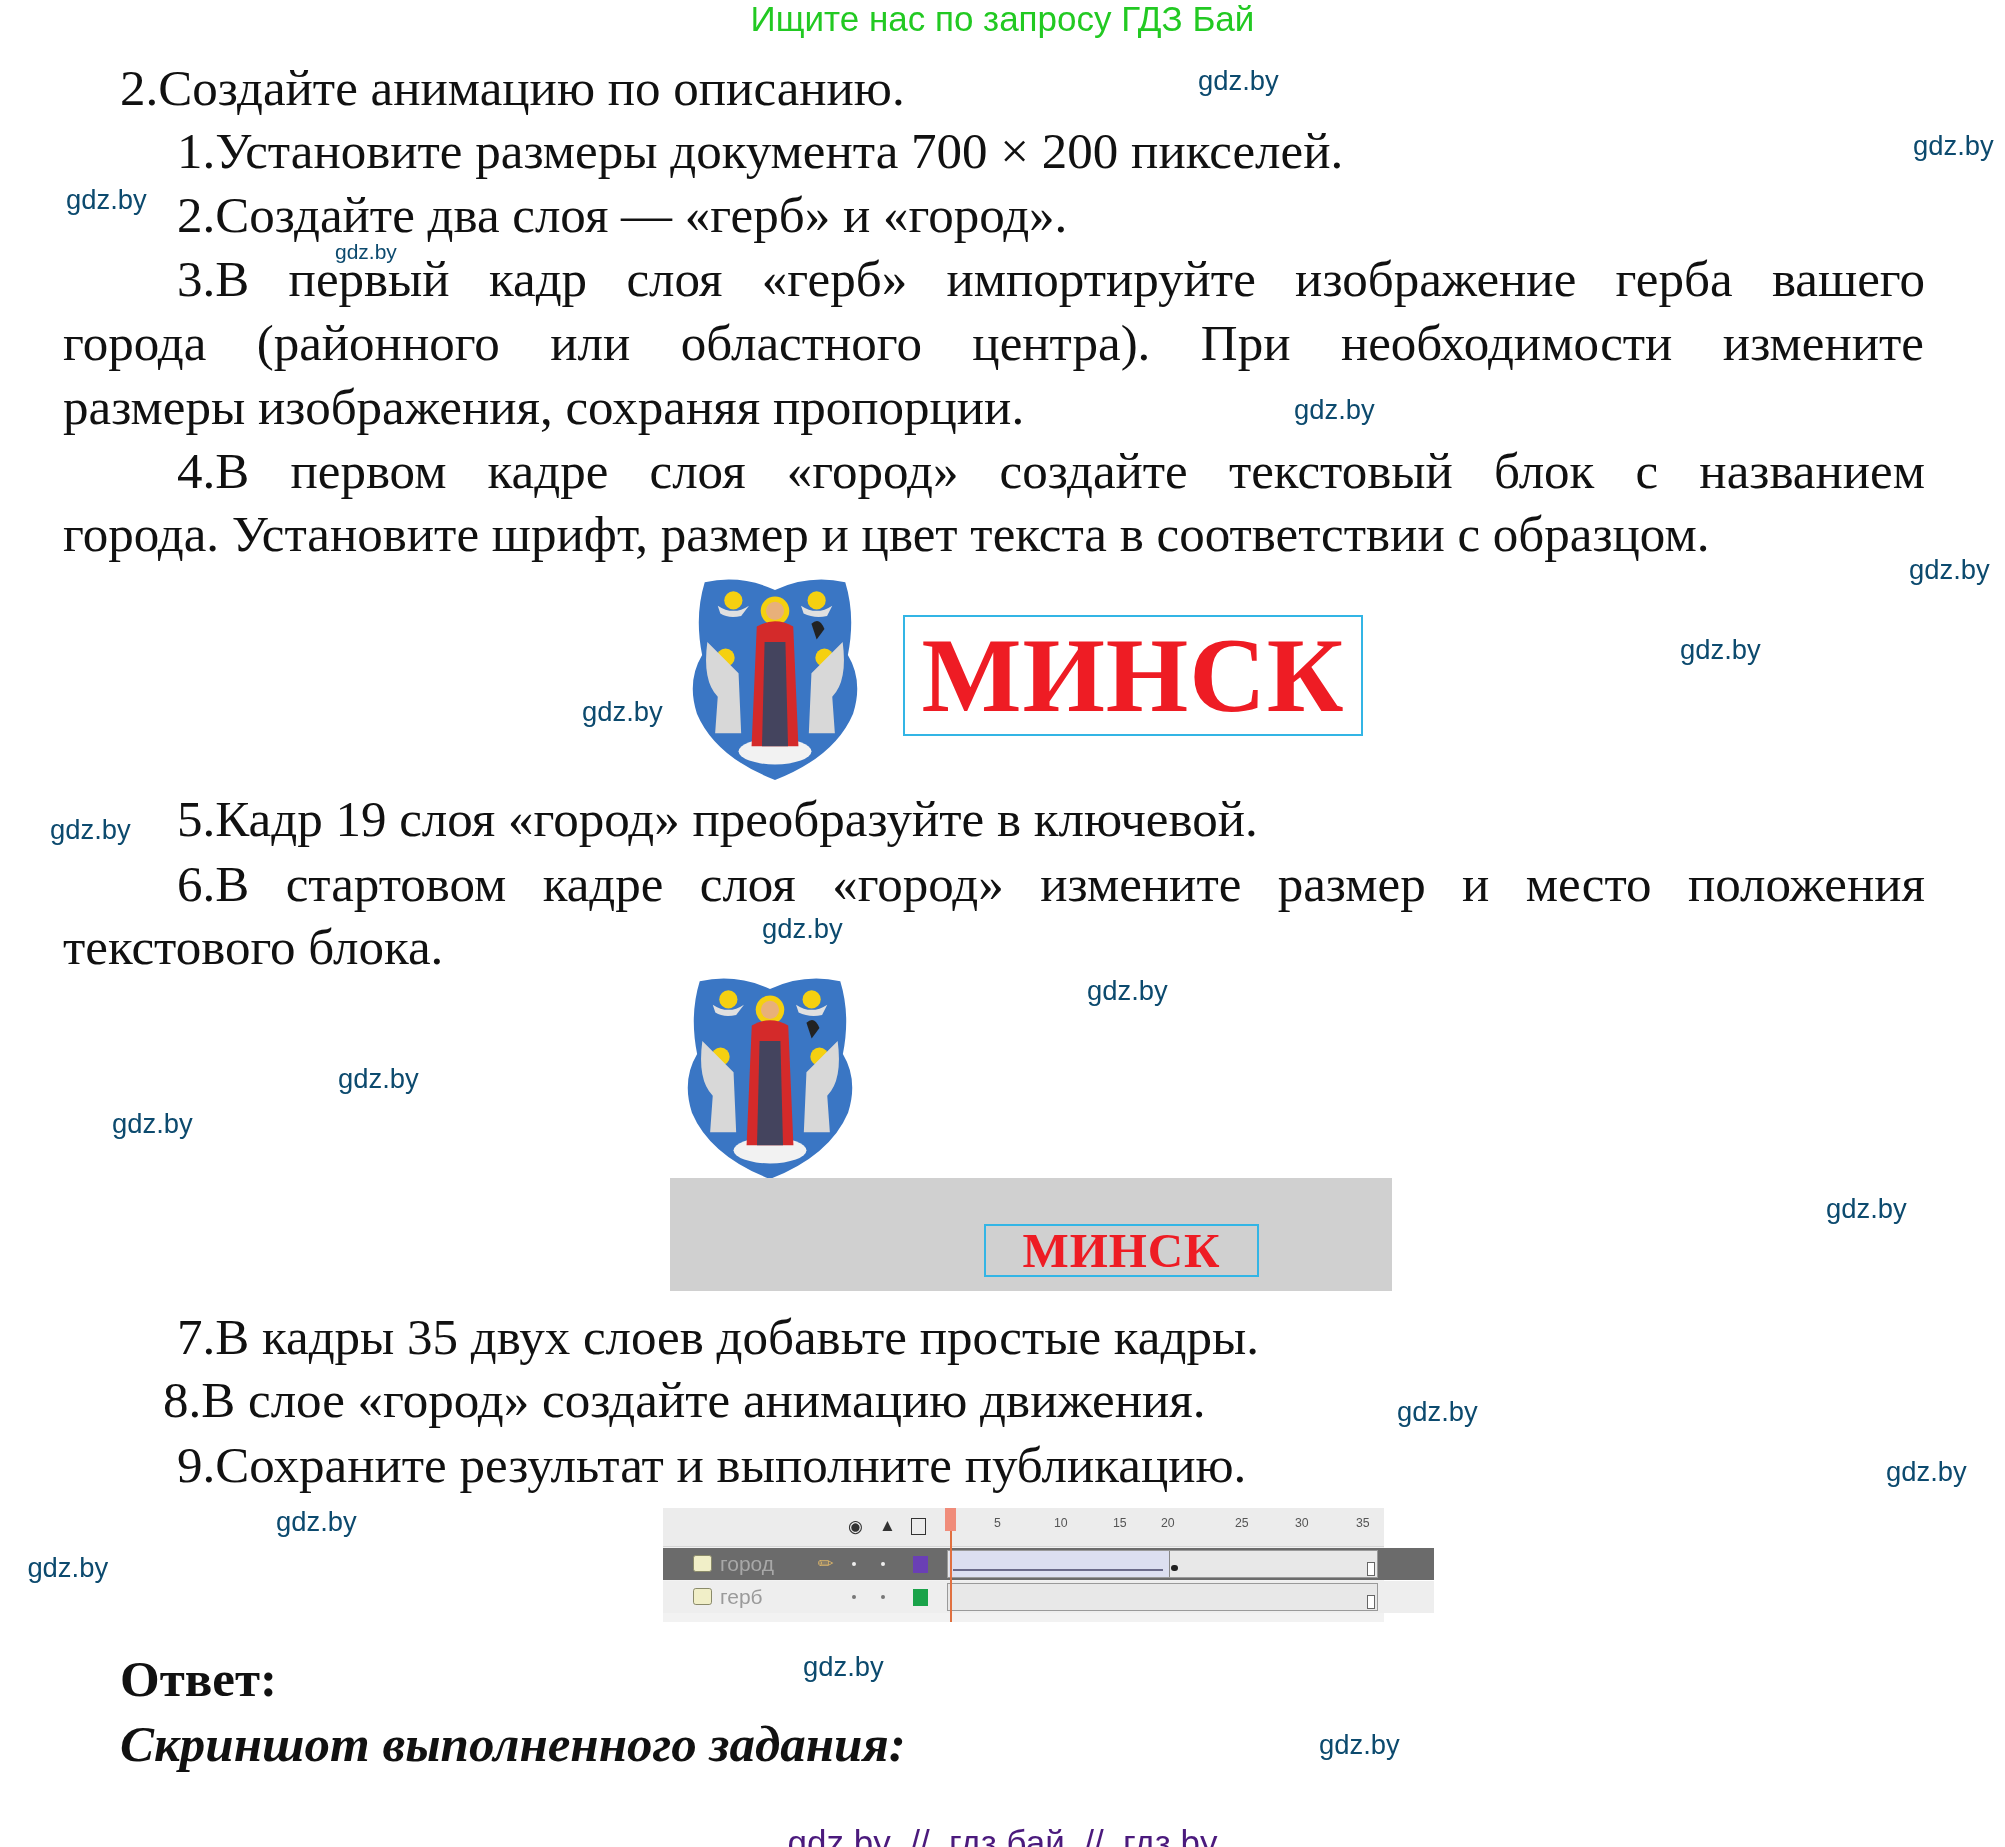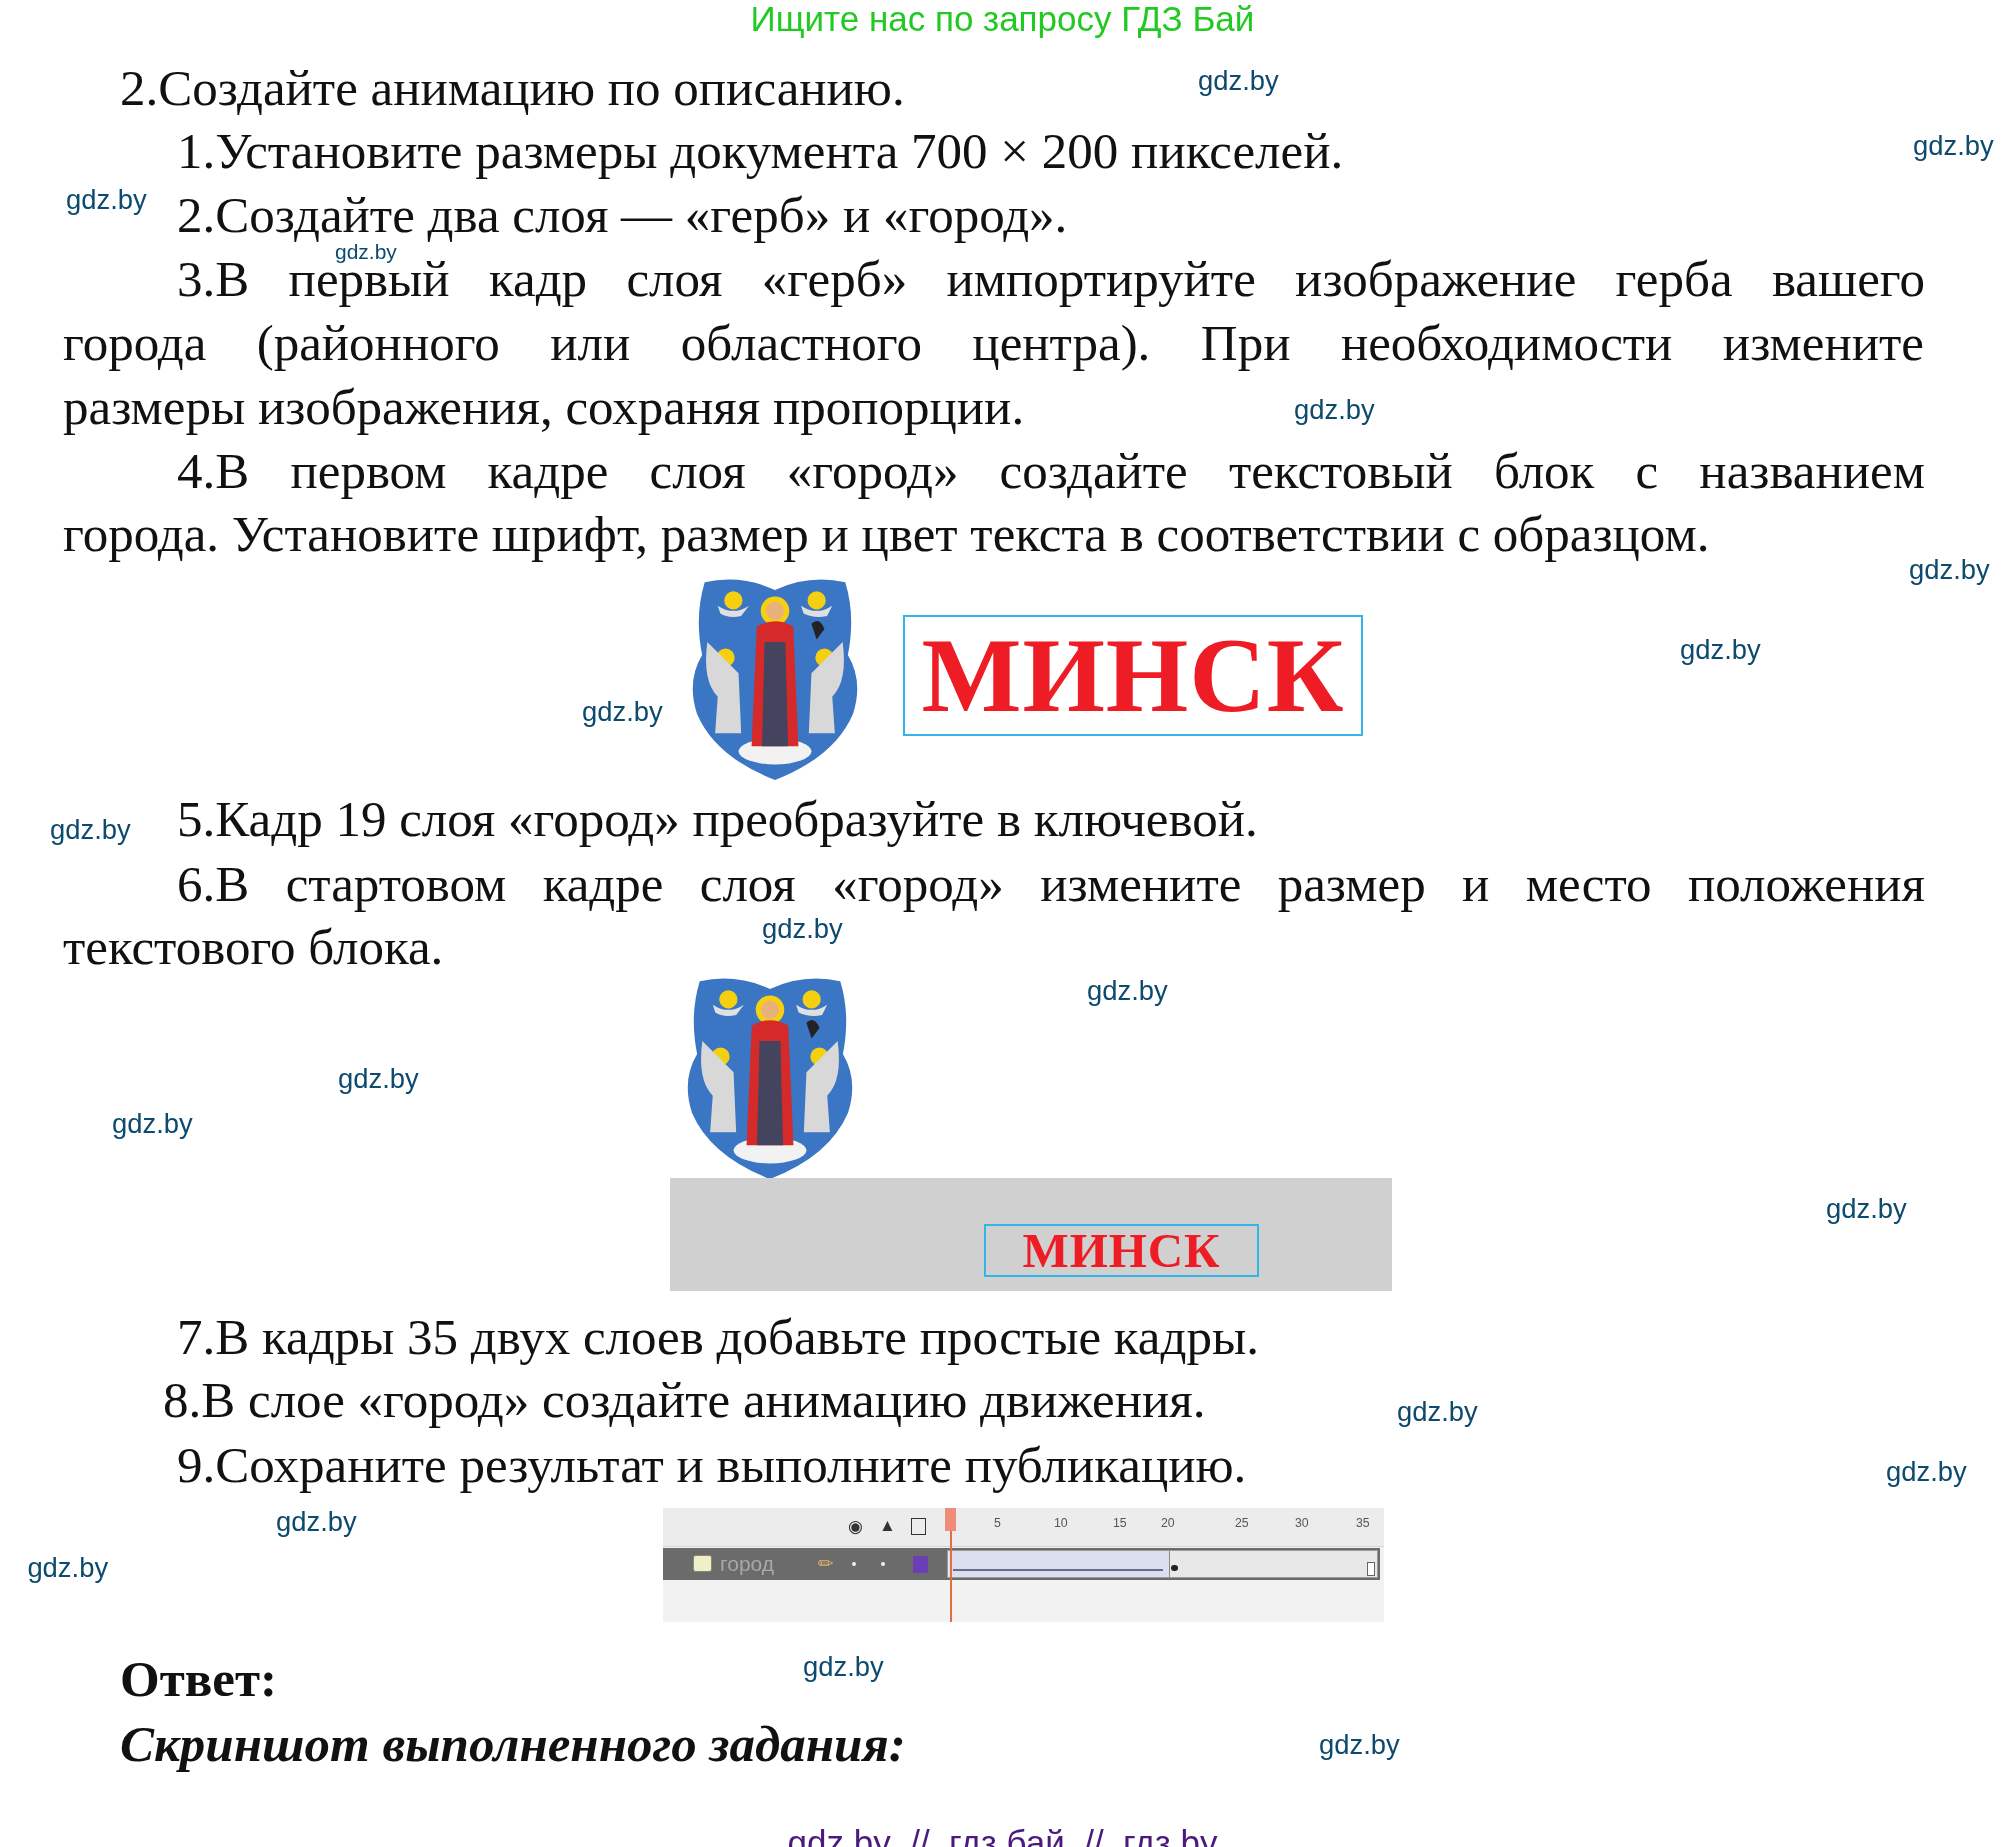--- a/index.html
+++ b/index.html
@@ -23,21 +23,21 @@
   
   .minsk-box { position:absolute; border:2.8px solid #33b5e5; box-sizing:border-box;
                display:flex; align-items:center; justify-content:center; background:transparent; }
   .minsk-text { font-family:Liberation Serif, serif; font-weight:bold; line-height:1; letter-spacing:0.9px; }
   .stage { position:absolute; background:#d0d0d0; }
 
   
   .tl { position:absolute; left:663px; top:1508px; width:721px; height:114px; background:#f2f2f2;
         font-family:"Liberation Sans","DejaVu Sans",sans-serif; }
   .tl-head { position:absolute; left:0; top:0; width:721px; height:38px; background:#ececec; border-bottom:0.9px solid #d6d6d6; }
-  .tl-row { position:absolute; left:0; width:717px; height:32px; }
+  .tl-row { position:absolute; left:0; width:771px; height:32px; }
   .tl-row.sel { background:#6b6b6b; }
   .tl-row.norm { background:#eeeeee; }
   .tl-name { position:absolute; left:57px; top:3.8px; font-size:21px; color:#9a9a9a; }
   .tl-row.sel .tl-name { color:#a8a8a8; }
   .layer-ico { position:absolute; left:30px; top:6.6px; width:17px; height:15px; background:#f1efc8; border:1.9px solid #8a8a6a; border-radius:2.8px; }
   .dot { position:absolute; width:3.8px; height:3.8px; border-radius:50%; background:#777; }
   .tl-row.sel .dot { background:#eee; }
   .color-sq { position:absolute; width:15px; height:17px; top:7.6px; left:250px; }
   .frames { position:absolute; left:284px; width:431px; height:28px; top:1.9px; border:0.9px solid #9a9a9a; background:#e8e8e8; box-sizing:border-box; }
   .tween { position:absolute; left:0.9px; top:0; width:220px; height:100%; background:#dcdff0; border-right:0.9px solid #888; }
@@ -138,20 +138,30 @@
     <span class="color-sq" style="background:#6a3fb5;"></span>
     <div class="frames">
       <div class="tween">
           <div class="tween-line"></div>
         </div>
       <span class="key" style="left:223px; top:14px;"></span>
       <span class="endframe"></span>
     </div>
   </div>
 
+  <div class="tl-row norm" style="top:73px;">
+    <span class="layer-ico"></span>
+    <span class="tl-name">герб</span>
+    <span class="dot" style="left:189px; top:14px;"></span>
+    <span class="dot" style="left:218px; top:14px;"></span>
+    <span class="color-sq" style="background:#1aa34a;"></span>
+    <div class="frames">
+      <span class="endframe"></span>
+    </div>
+  </div>
   <div class="playline"></div>
 </div>
 
 <div class="line bold" style="left:120px; top:1651px;">Ответ:</div>
 <div class="line bolditalic" style="left:120px; top:1716px;">Скриншот выполненного задания:</div>
 
 <div class="wm" style="left:1198px; top:66px;">gdz.by</div>
 <div class="wm" style="left:1913px; top:131px;">gdz.by</div>
 <div class="wm" style="left:66px; top:185px;">gdz.by</div>
 <div class="wm small" style="left:335px; top:237px;">gdz.by</div>

